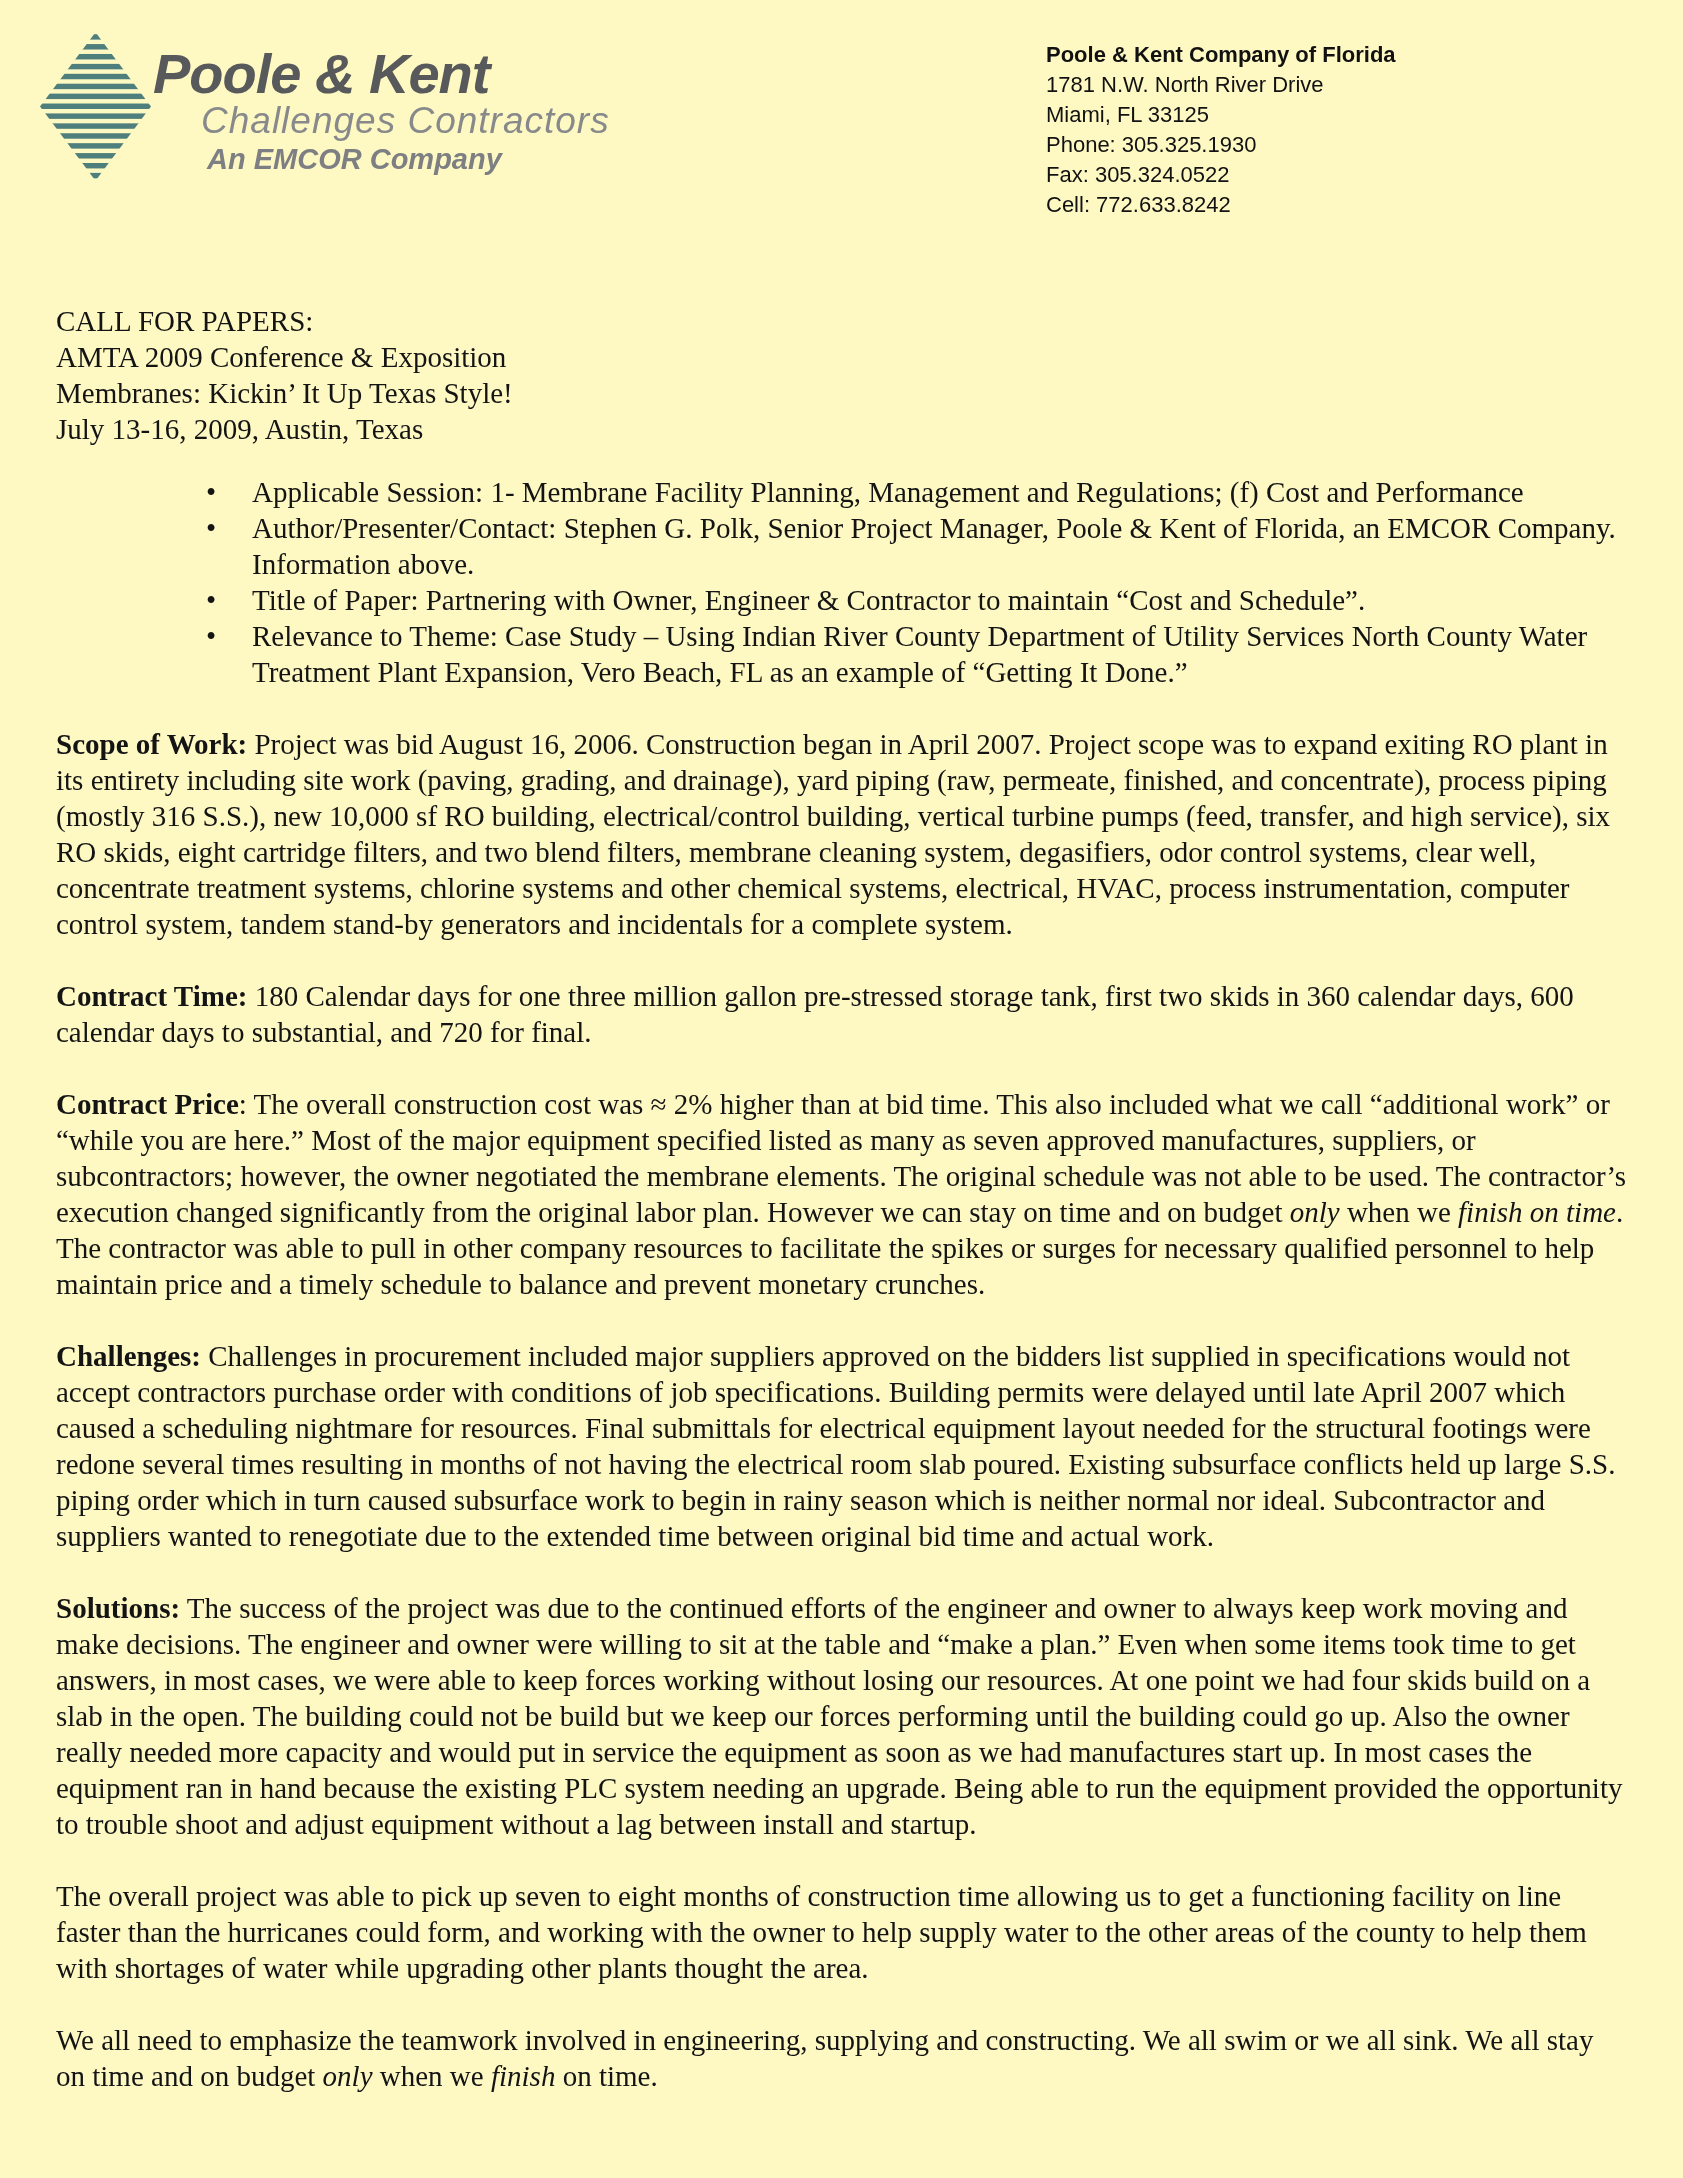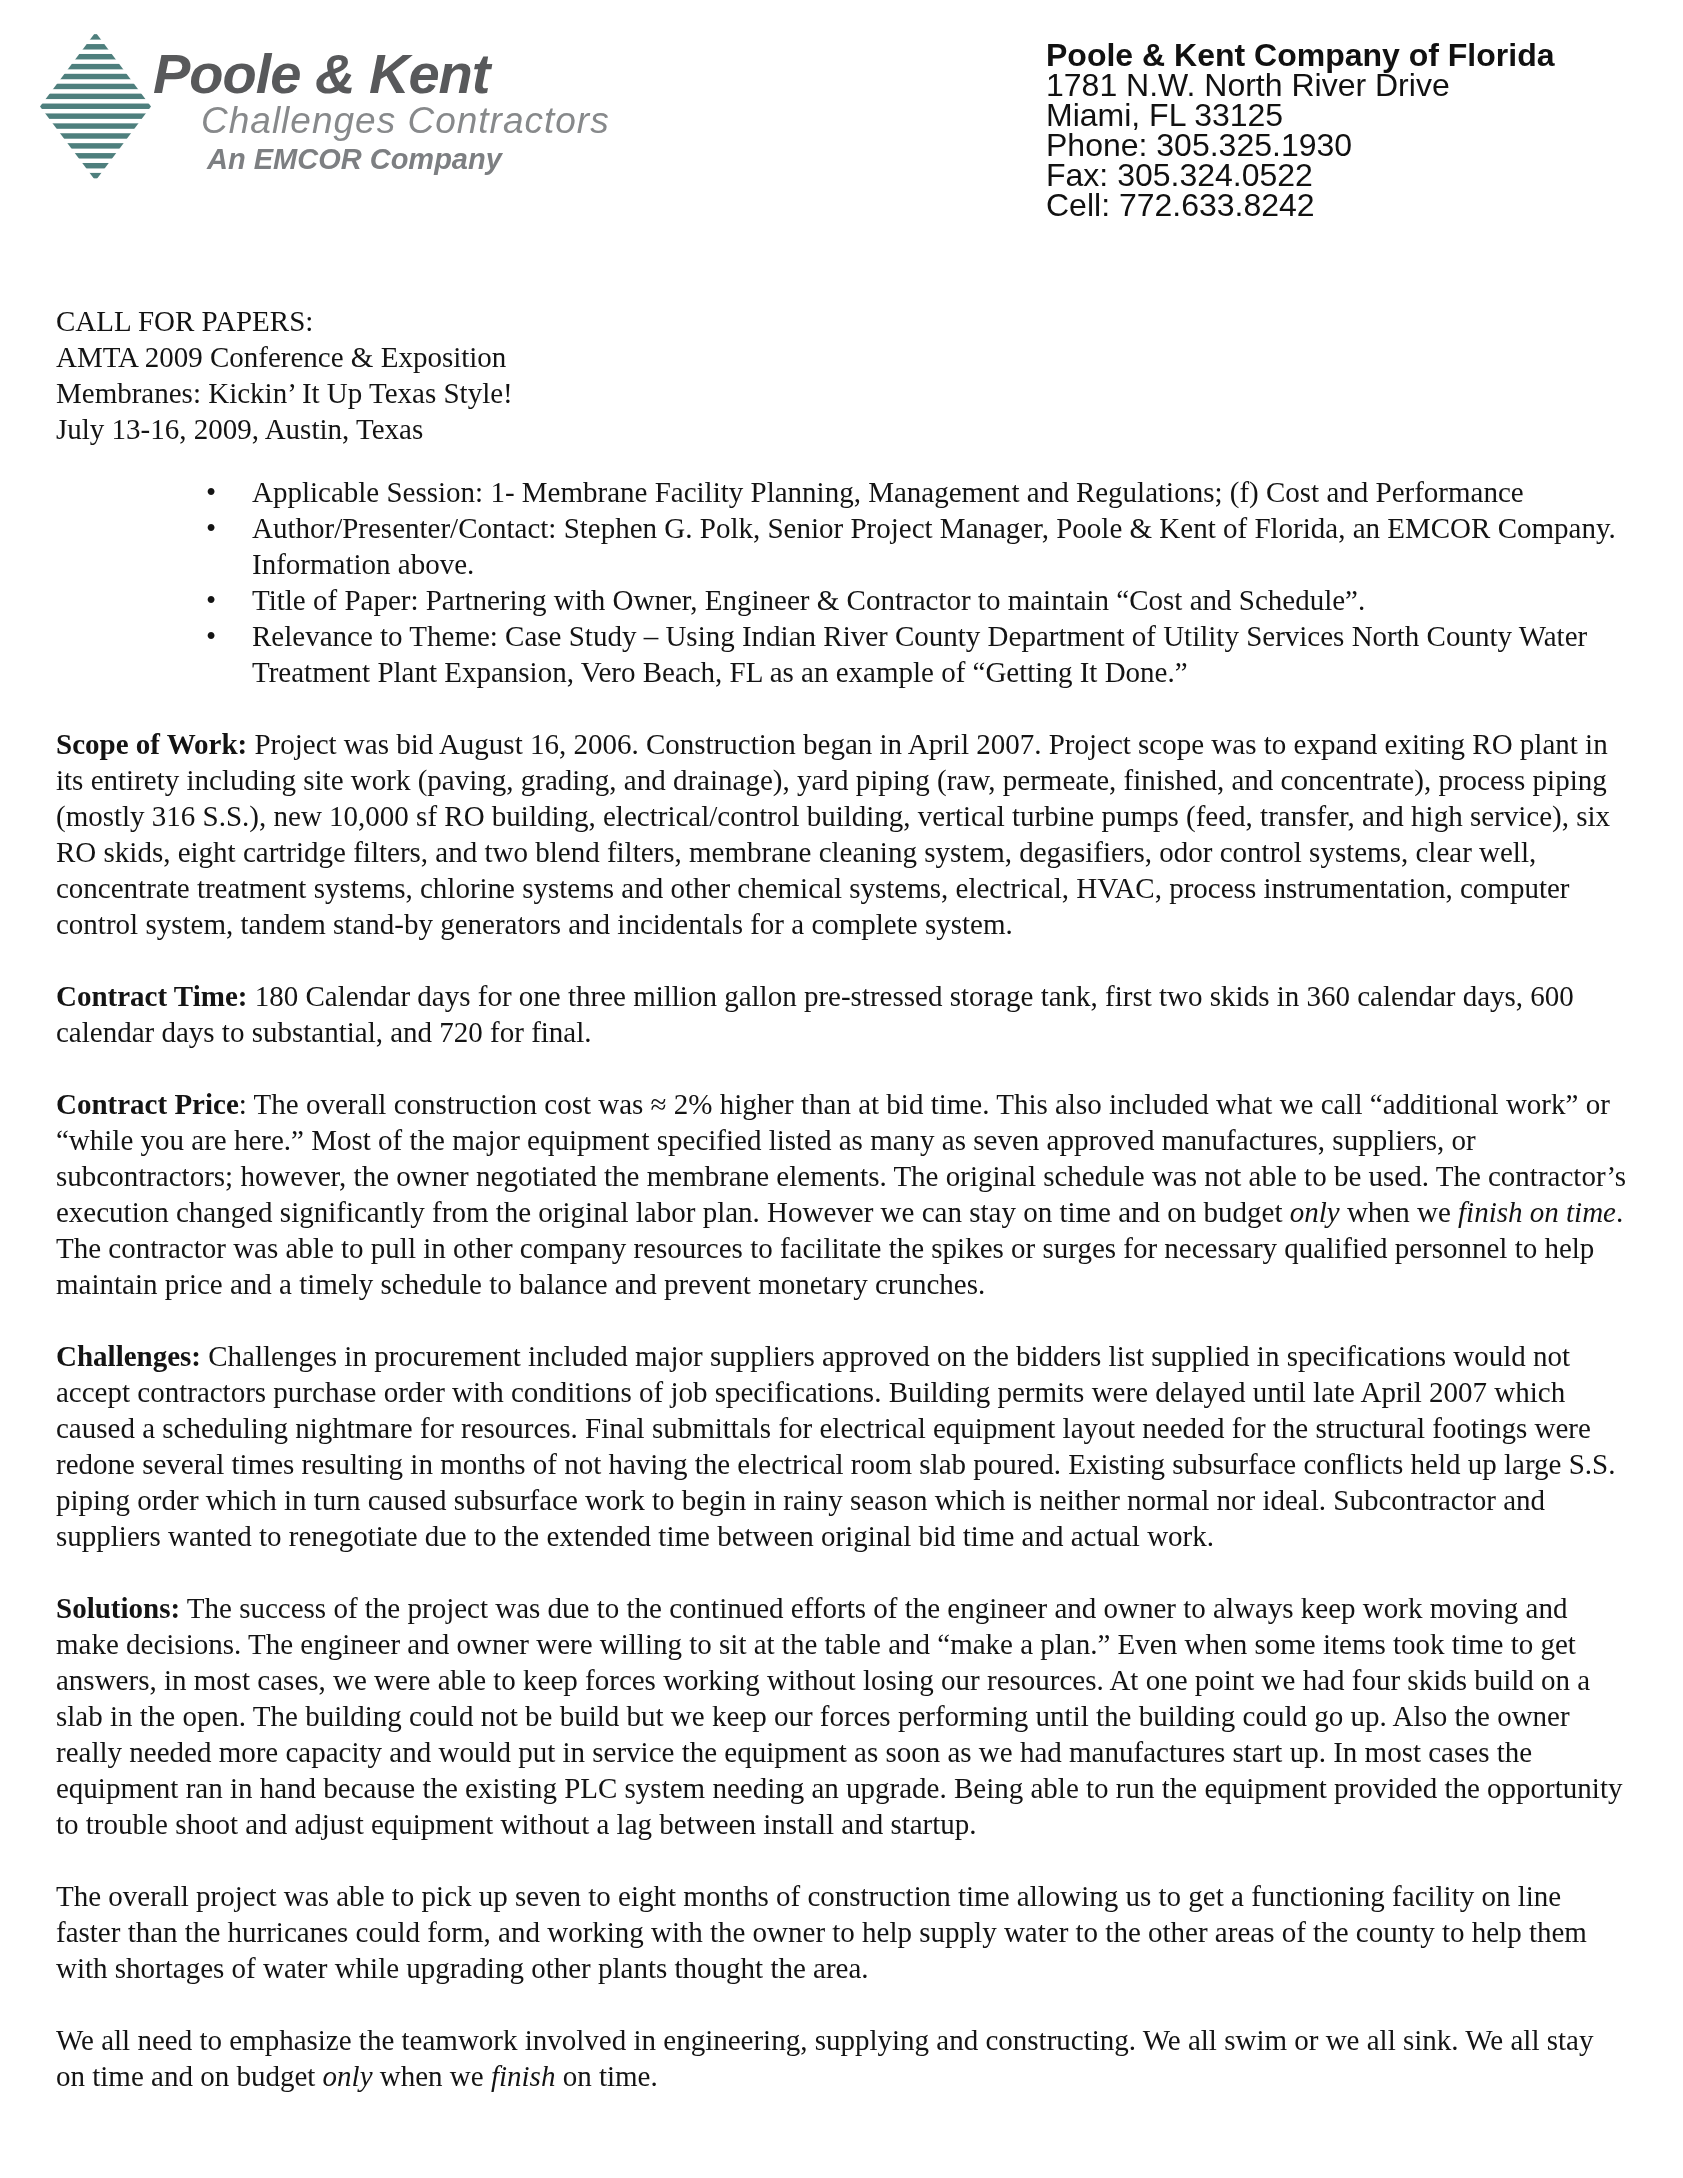--- a/index.html
+++ b/index.html
@@ -1,21 +1,21 @@
 <!DOCTYPE html>
 <html style="--diamond-teal: #4e7f7d; --logo-gray: #58595b; --logo-light-gray: #87898b; --logo-mid-gray: #7d7f82;"><head>
 <meta charset="utf-8">
 <style>
   html, body { margin: 0; padding: 0; background: #e8e8e8; }
   .page {
     position: relative;
     width: 1683px;
     height: 2178px;
     margin: 0 auto;
-    background: #ffffff;
+    background: #fef9c3;
     overflow: hidden;
     font-family: "Liberation Serif", serif;
     color: #141414;
   }
 
   
   .logo-block {
     position: absolute;
     left: 40px;
     top: 32px;
@@ -48,21 +48,21 @@
     color: var(--logo-mid-gray, #7d7f82);
     line-height: 36px;
     margin-left: 56px;
   }
 
   .contact-block {
     position: absolute;
     left: 1046px;
     top: 40px;
     font-family: "Liberation Sans", sans-serif;
-    font-size: 32px;
+    font-size: 22px;
     line-height: 30px;
     color: #111;
   }
   .contact-company { font-weight: bold; }
 
   
   .doc-main {
     position: absolute;
     left: 56px;
     right: 57px;

